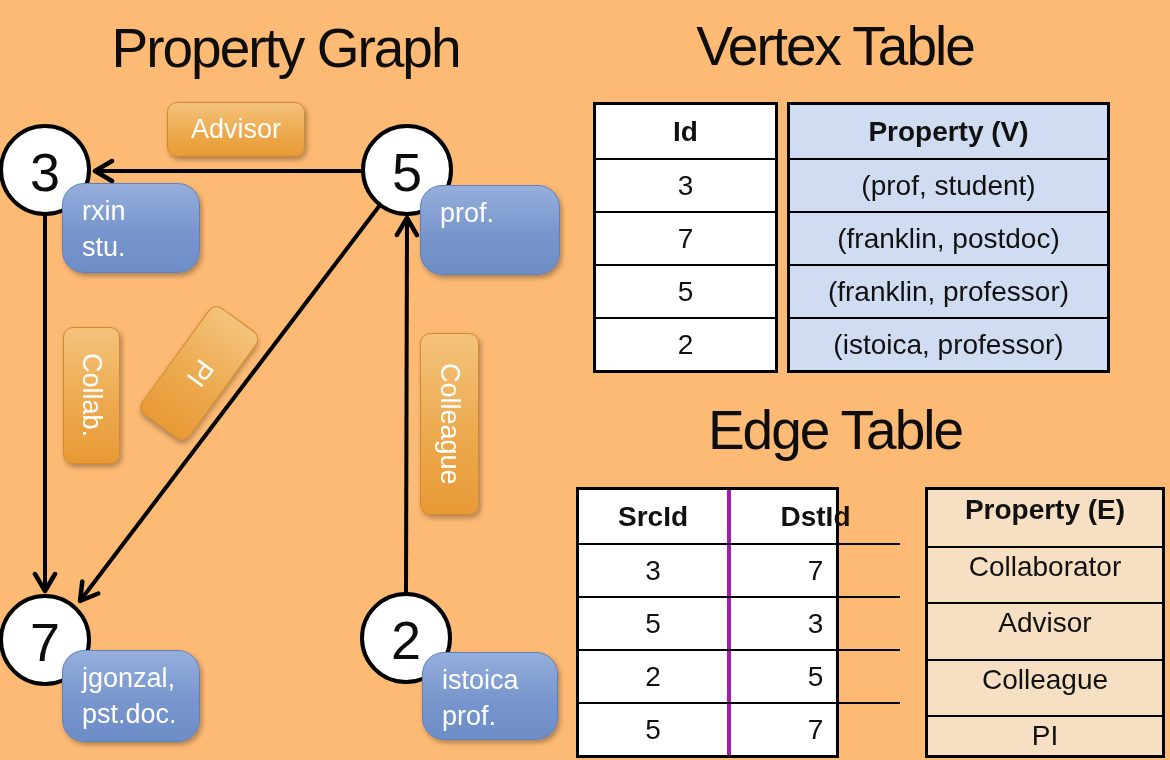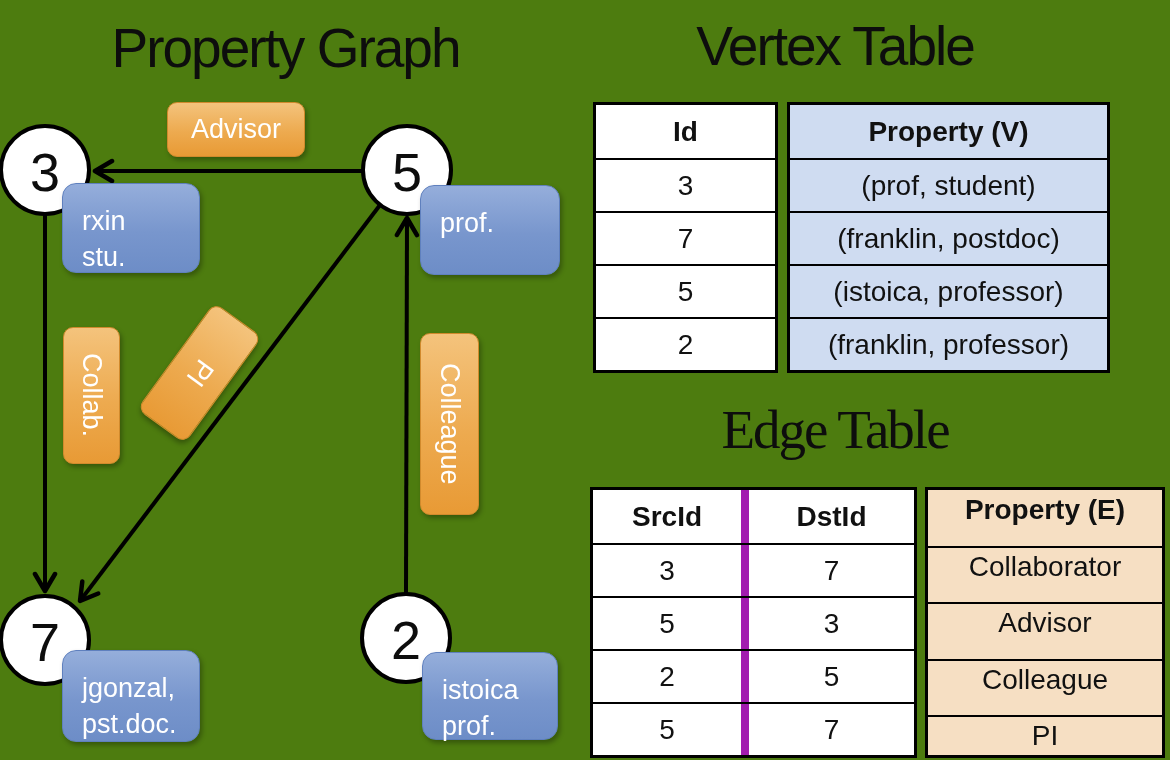--- a/index.html
+++ b/index.html
@@ -1,44 +1,44 @@
 <!DOCTYPE html>
 <html><head>
 <meta charset="utf-8">
 <style>
   html,body{margin:0;padding:0;background:#fff;}
   .canvas{
-    position:relative;width:1170px;height:760px;background:#4d7c0f;overflow:hidden;
+    position:relative;width:1170px;height:760px;background:#fdba74;overflow:hidden;
     font-family:"Liberation Sans",sans-serif;color:#111;
   }
   .title{
     position:absolute;text-align:center;font-size:55px;font-weight:300;
     letter-spacing:-2px;color:#0d0d0d;white-space:nowrap;
   }
   #graph-title{left:0;top:16px;width:571px;}
   #vertex-title{left:585px;top:14px;width:500px;}
-  #edge-title{left:585px;top:398px;width:500px;font-family:Liberation Serif, serif;}
+  #edge-title{left:585px;top:398px;width:500px;}
 
   svg.graph{position:absolute;left:0;top:0;}
 
   
   .elabel{
     position:absolute;display:flex;align-items:center;justify-content:center;
     background:linear-gradient(180deg,#F4C37C 0%,#EDAA4F 55%,#E89A35 100%);
     border:1px solid #D18A2D;border-radius:10px;
     color:#fff;font-size:27px;font-weight:400;
     box-shadow:2px 3px 5px rgba(0,0,0,0.30);
   }
   .elabel.vert{writing-mode:vertical-rl;}
   .vlabel{
     position:absolute;
     background:linear-gradient(180deg,#95AEDB 0%,#7896CD 55%,#6D8DC7 100%);
-    border:1px solid #5F80BE;border-radius:14px;
+    border:1px solid #5F80BE;border-radius:22px;
     color:#fff;font-size:27px;line-height:1.32;
-    padding:20px 0 0 19px;box-sizing:border-box;
+    padding:10px 0 0 19px;box-sizing:border-box;
     box-shadow:2px 3px 5px rgba(0,0,0,0.30);
   }
   #label-advisor{left:167px;top:102px;width:136px;height:53px;}
   #label-collab{left:63px;top:327px;width:55px;height:135px;}
   #label-pi{left:170px;top:307px;width:57px;height:130px;transform:rotate(36deg);}
   #label-colleague{left:420px;top:333px;width:57px;height:180px;}
   #vprop-3{left:62px;top:183px;width:138px;height:90px;}
   #vprop-5{left:420px;top:185px;width:140px;height:90px;}
   #vprop-7{left:62px;top:650px;width:138px;height:92px;}
   #vprop-2{left:422px;top:652px;width:136px;height:88px;}
@@ -51,24 +51,24 @@
   .tbl .row{
     display:flex;align-items:center;justify-content:center;
     font-size:28px;font-weight:300;border-top:2px solid #000;
   }
   .tbl .row:first-child{border-top:none;}
   .tbl .row.hdr{font-weight:700;}
   .tbl .cell{
     flex:none;height:100%;display:flex;align-items:center;justify-content:center;
     box-sizing:border-box;
   }
-  .tbl .cell + .cell{border-left:8px solid #a21caf;}
+  .tbl .cell + .cell{border-left:4px solid #a21caf;}
   #vtable-id{left:593px;top:102px;width:185px;height:271px;}
   #vtable-prop{left:787px;top:102px;width:323px;height:271px;background:#CFDCF1;}
-  #etable-ids{left:590px;top:487px;width:327px;height:271px;}
+  #etable-ids{left:576px;top:487px;width:263px;height:271px;}
   #etable-ids .cell.c1{width:148px;}
   #etable-ids .cell.c2{width:173px;}
   #etable-prop{left:925px;top:487px;width:240px;height:271px;background:#F6DFC3;gap:16px;}
 </style>
 </head>
 <body>
 
 <div class="canvas">
 
   <div class="title" id="graph-title">Property Graph</div>
@@ -123,22 +123,22 @@
     <div class="row hdr">Id</div>
     <div class="row">3</div>
     <div class="row">7</div>
     <div class="row">5</div>
     <div class="row">2</div>
   </div>
   <div class="tbl" id="vtable-prop">
     <div class="row hdr">Property (V)</div>
     <div class="row">(prof, student)</div>
     <div class="row">(franklin, postdoc)</div>
+    <div class="row">(franklin, professor)</div>
     <div class="row">(istoica, professor)</div>
-    <div class="row">(franklin, professor)</div>
   </div>
 
   <div class="tbl" id="etable-ids">
     <div class="row hdr">
       <div class="cell c1">SrcId</div>
       <div class="cell c2">DstId</div>
     </div>
     <div class="row">
       <div class="cell c1">3</div>
       <div class="cell c2">7</div>

